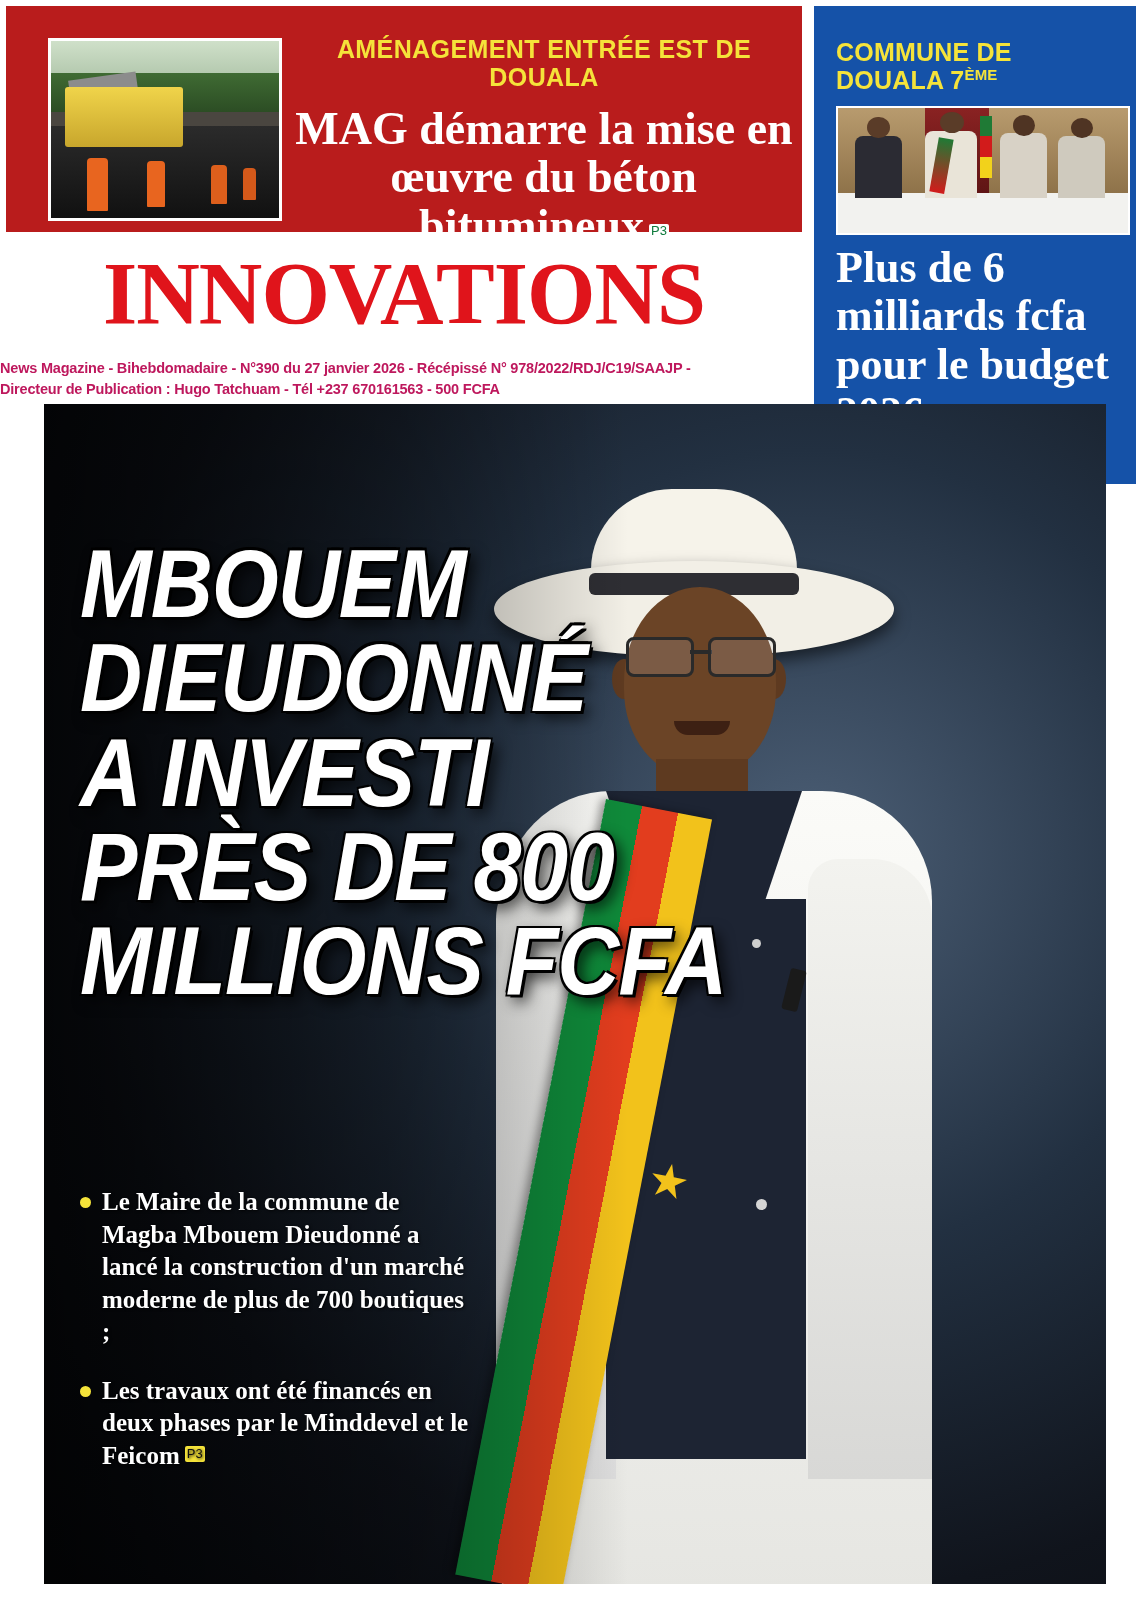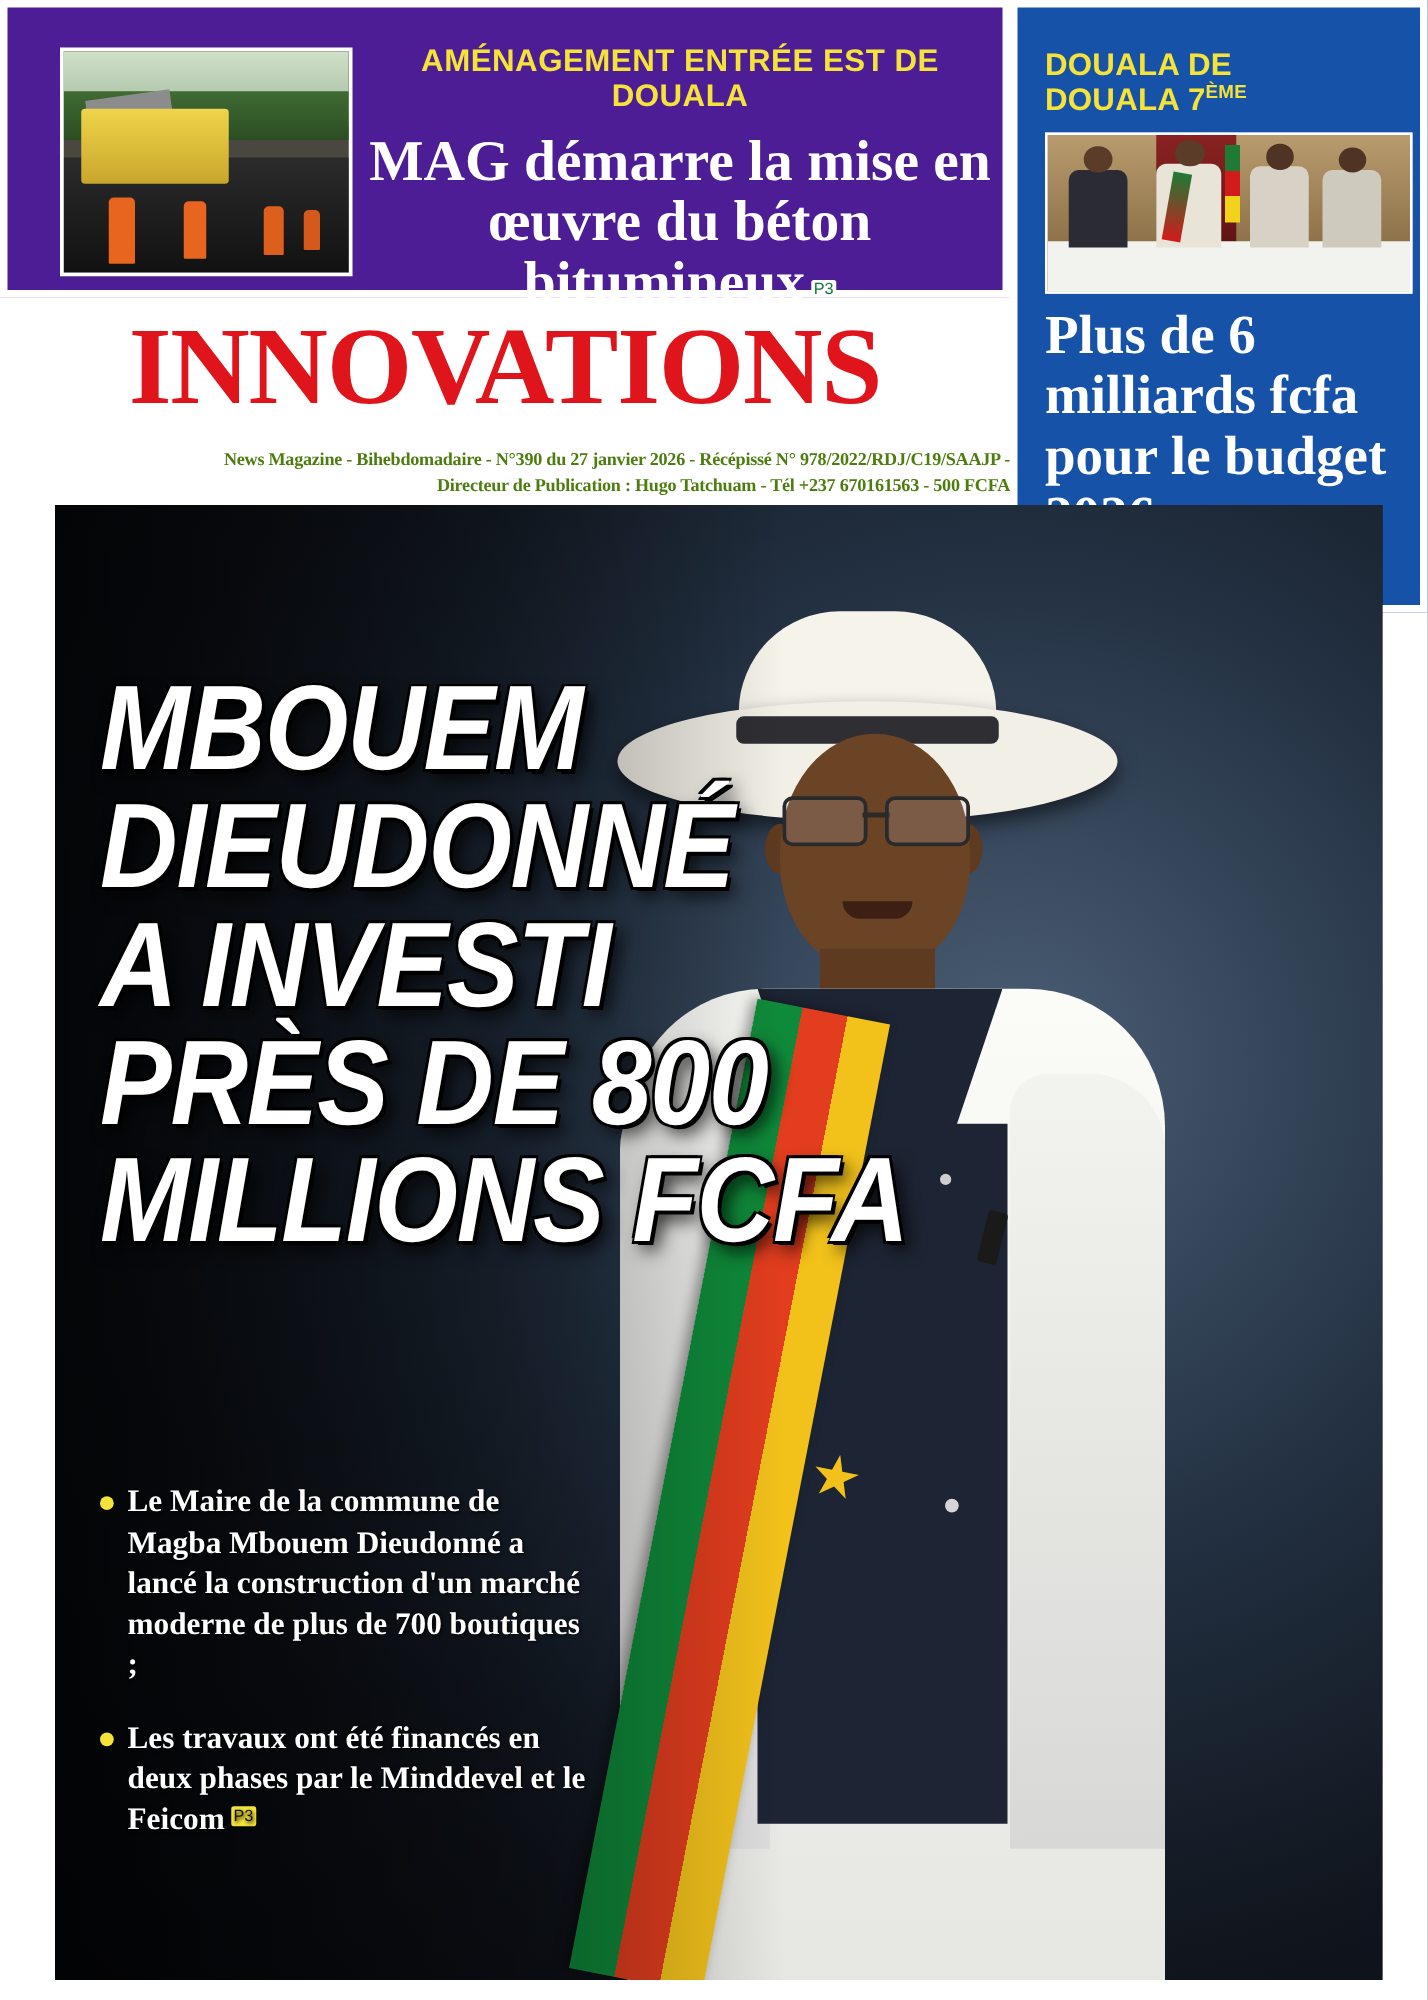--- a/index.html
+++ b/index.html
@@ -21,21 +21,21 @@
     background: #ffffff;
   }
 
   
   .top-banner {
     position: absolute;
     left: 0;
     top: 0;
     width: 808px;
     height: 238px;
-    background: #4c1d95;
+    background: #b91c1c;
     box-sizing: border-box;
     border: 6px solid #ffffff;
   }
   .top-photo {
     position: absolute;
     left: 42px;
     top: 32px;
     width: 228px;
     height: 177px;
     border: 3px solid #ffffff;
@@ -209,25 +209,25 @@
     font-weight: bold;
     font-size: 88px;
     letter-spacing: -1px;
     color: #e0141b;
     line-height: 1;
   }
   .masthead-line1, .masthead-line2 {
     position: absolute;
     left: 0;
     width: 808px;
-    text-align: right;
-    font-family: Liberation Serif, serif;
+    text-align: left;
+    font-family: Liberation Sans, sans-serif;
     font-weight: bold;
     font-size: 14.5px;
-    color: #4d7c0f;
+    color: #be185d;
     letter-spacing: -0.2px;
   }
   .masthead-line1 { top: 122px; }
   .masthead-line2 { top: 143px; }
 
   
   .feature {
     position: absolute;
     left: 44px;
     top: 404px;
@@ -420,21 +420,21 @@
     <div class="top-text">
       <div class="top-kicker">AMÉNAGEMENT ENTRÉE EST DE DOUALA</div>
       <div class="top-head">
         <span>MAG démarre la mise en œuvre du béton bitumineux</span><span class="pagebadge">P3</span>
       </div>
     </div>
   </div>
 
   <div class="right-col">
     <div class="right-kicker">
-      <span>DOUALA DE</span><br>
+      <span>COMMUNE DE</span><br>
       <span>DOUALA 7</span><sup>ÈME</sup>
     </div>
     <div class="right-photo">
       <div class="wall"></div>
       <div class="curtain"></div>
       <div class="flag"></div>
       <div class="table"></div>
       <div class="p1"></div>
       <div class="p2"></div>
       <div class="sash"></div>

